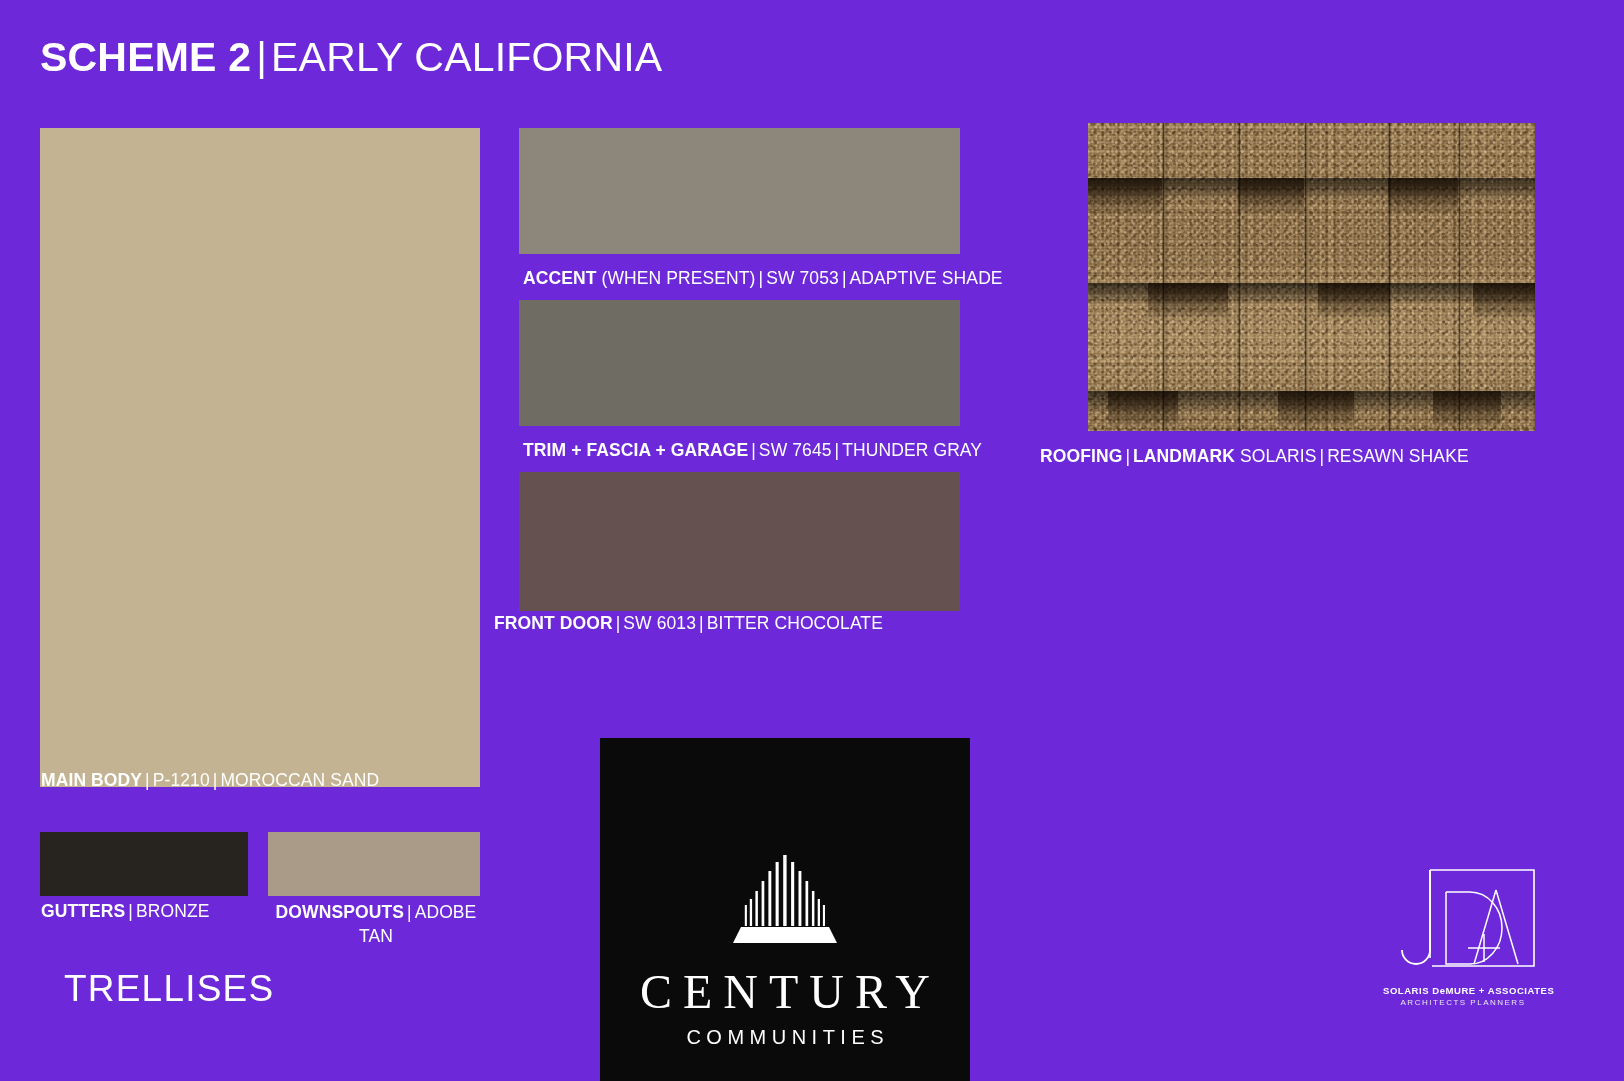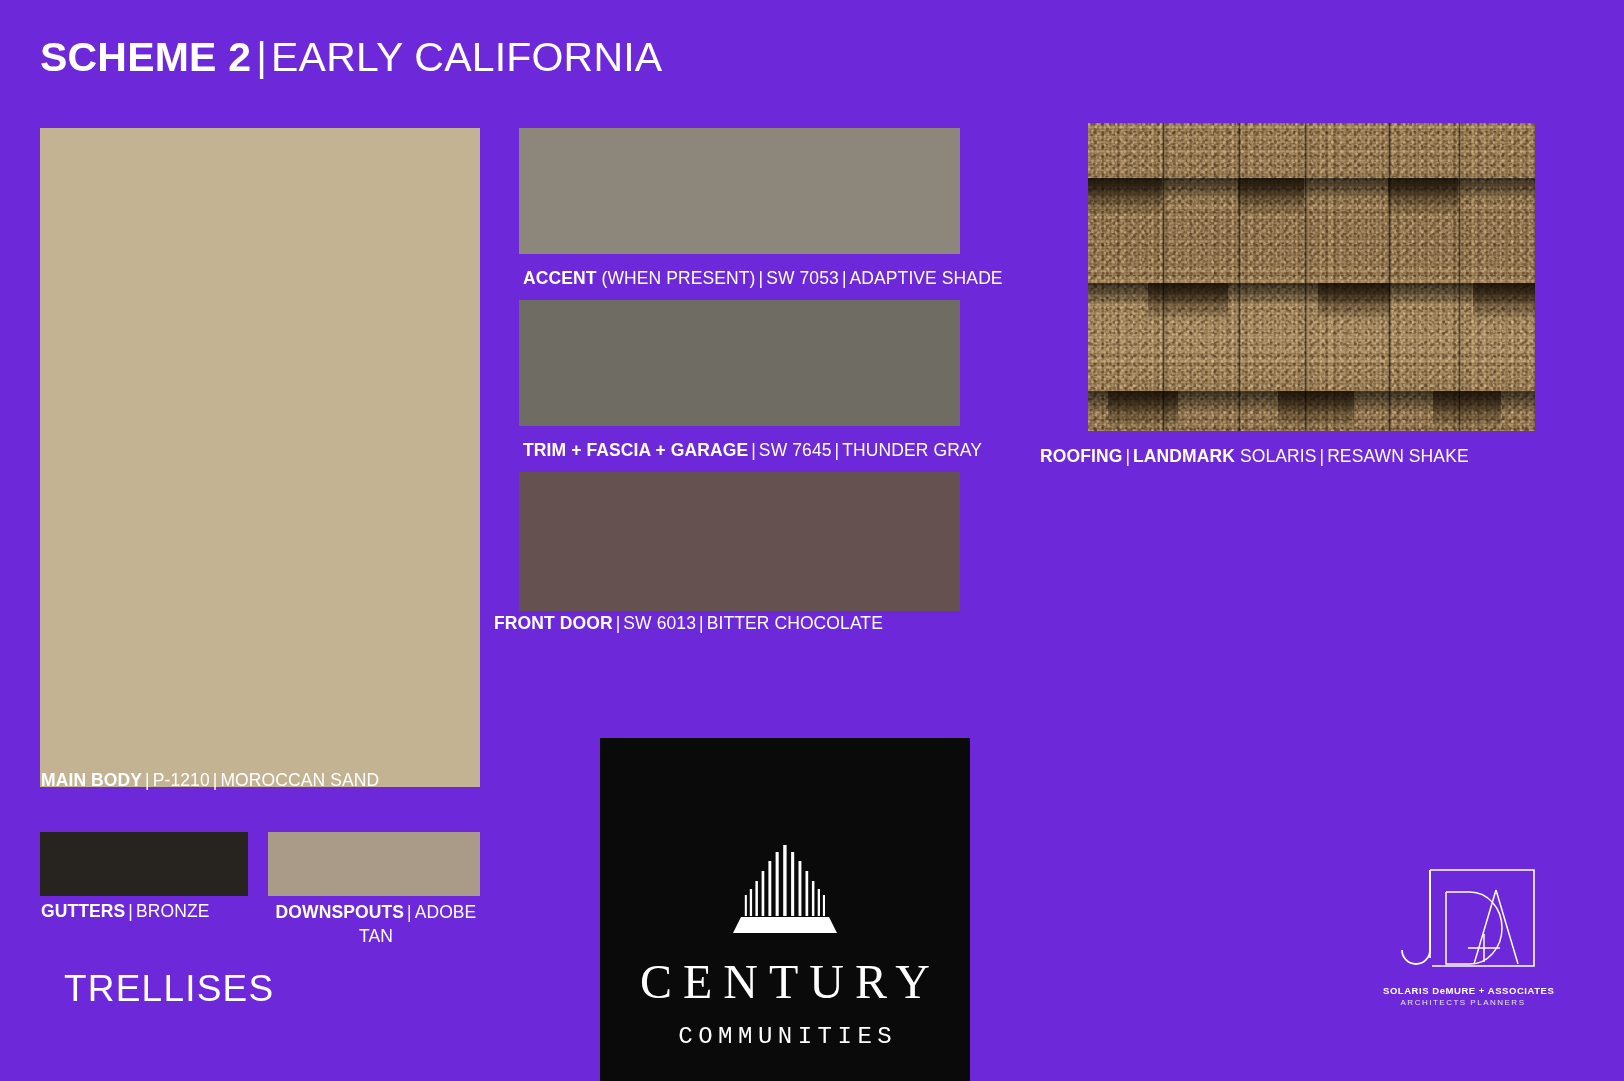--- a/index.html
+++ b/index.html
@@ -219,26 +219,26 @@
   .century-name {
     font-family: "Liberation Serif", serif;
     font-size: 48px;
     line-height: 52px;
     letter-spacing: 11px;
     text-indent: 11px;
     color: #ffffff;
     white-space: nowrap;
   }
   .century-sub {
-    font-family: Liberation Mono, monospace;
-    font-size: 24px;
+    font-family: Liberation Sans, sans-serif;
+    font-size: 20px;
     line-height: 28px;
     letter-spacing: 5.5px;
     text-indent: 5.5px;
-    margin-top: 15px;
+    margin-top: 5px;
     color: #ffffff;
     white-space: nowrap;
   }
 
   
   .jda-logo {
     position: absolute;
     left: 1383px;
     top: 862px;
     width: 160px;

